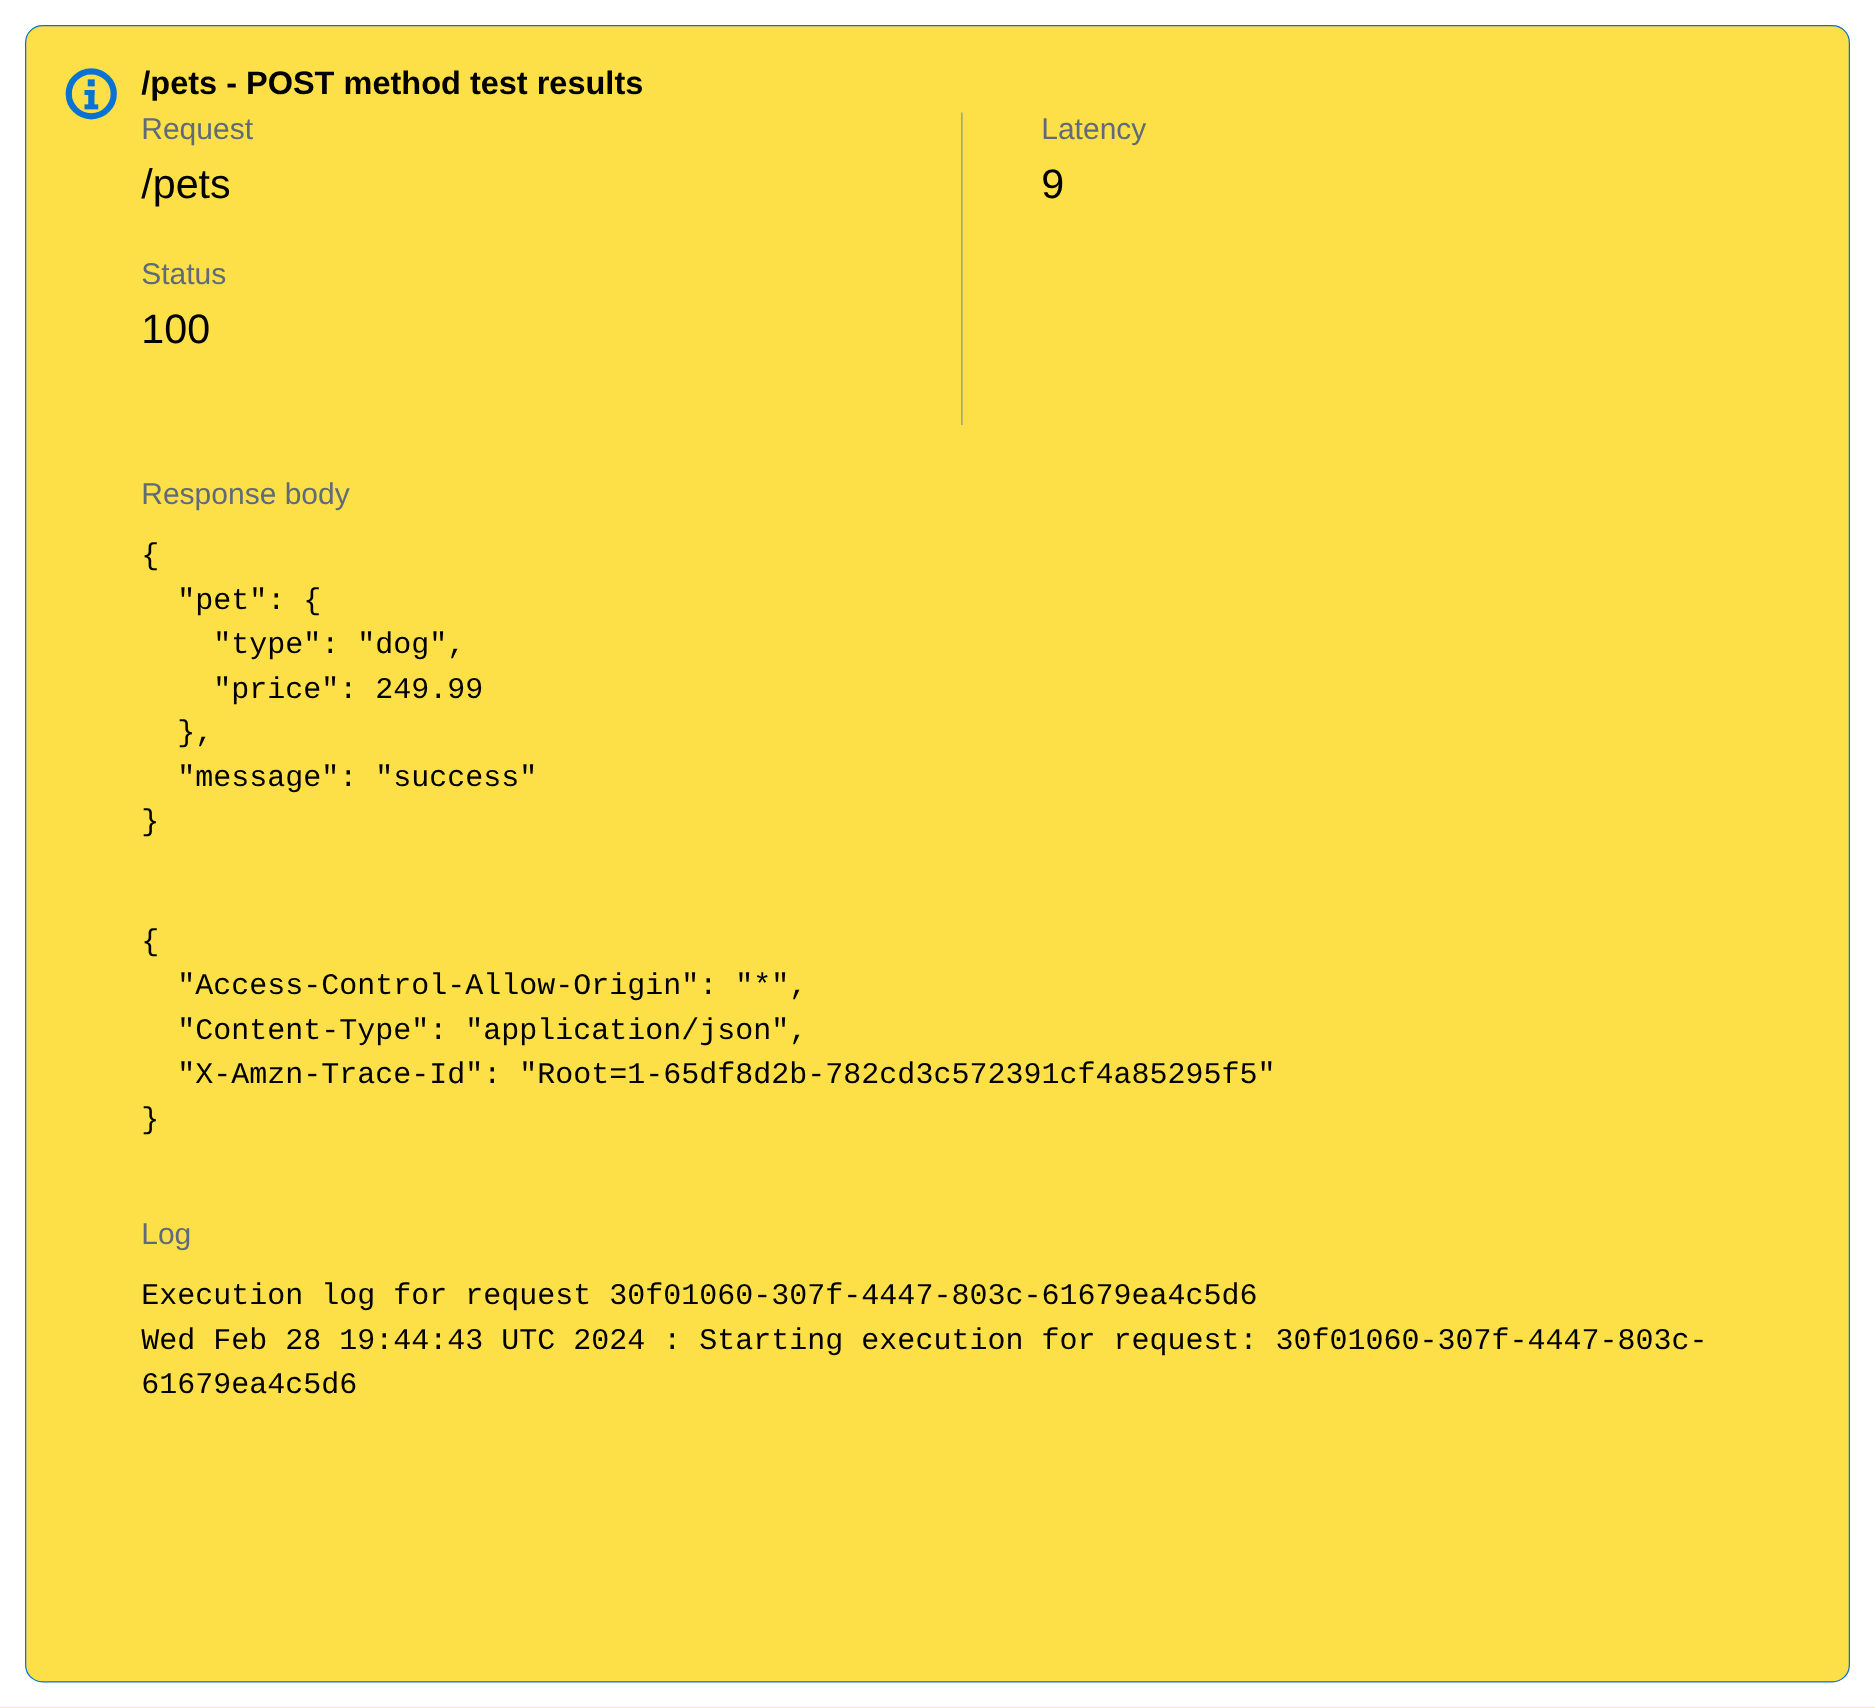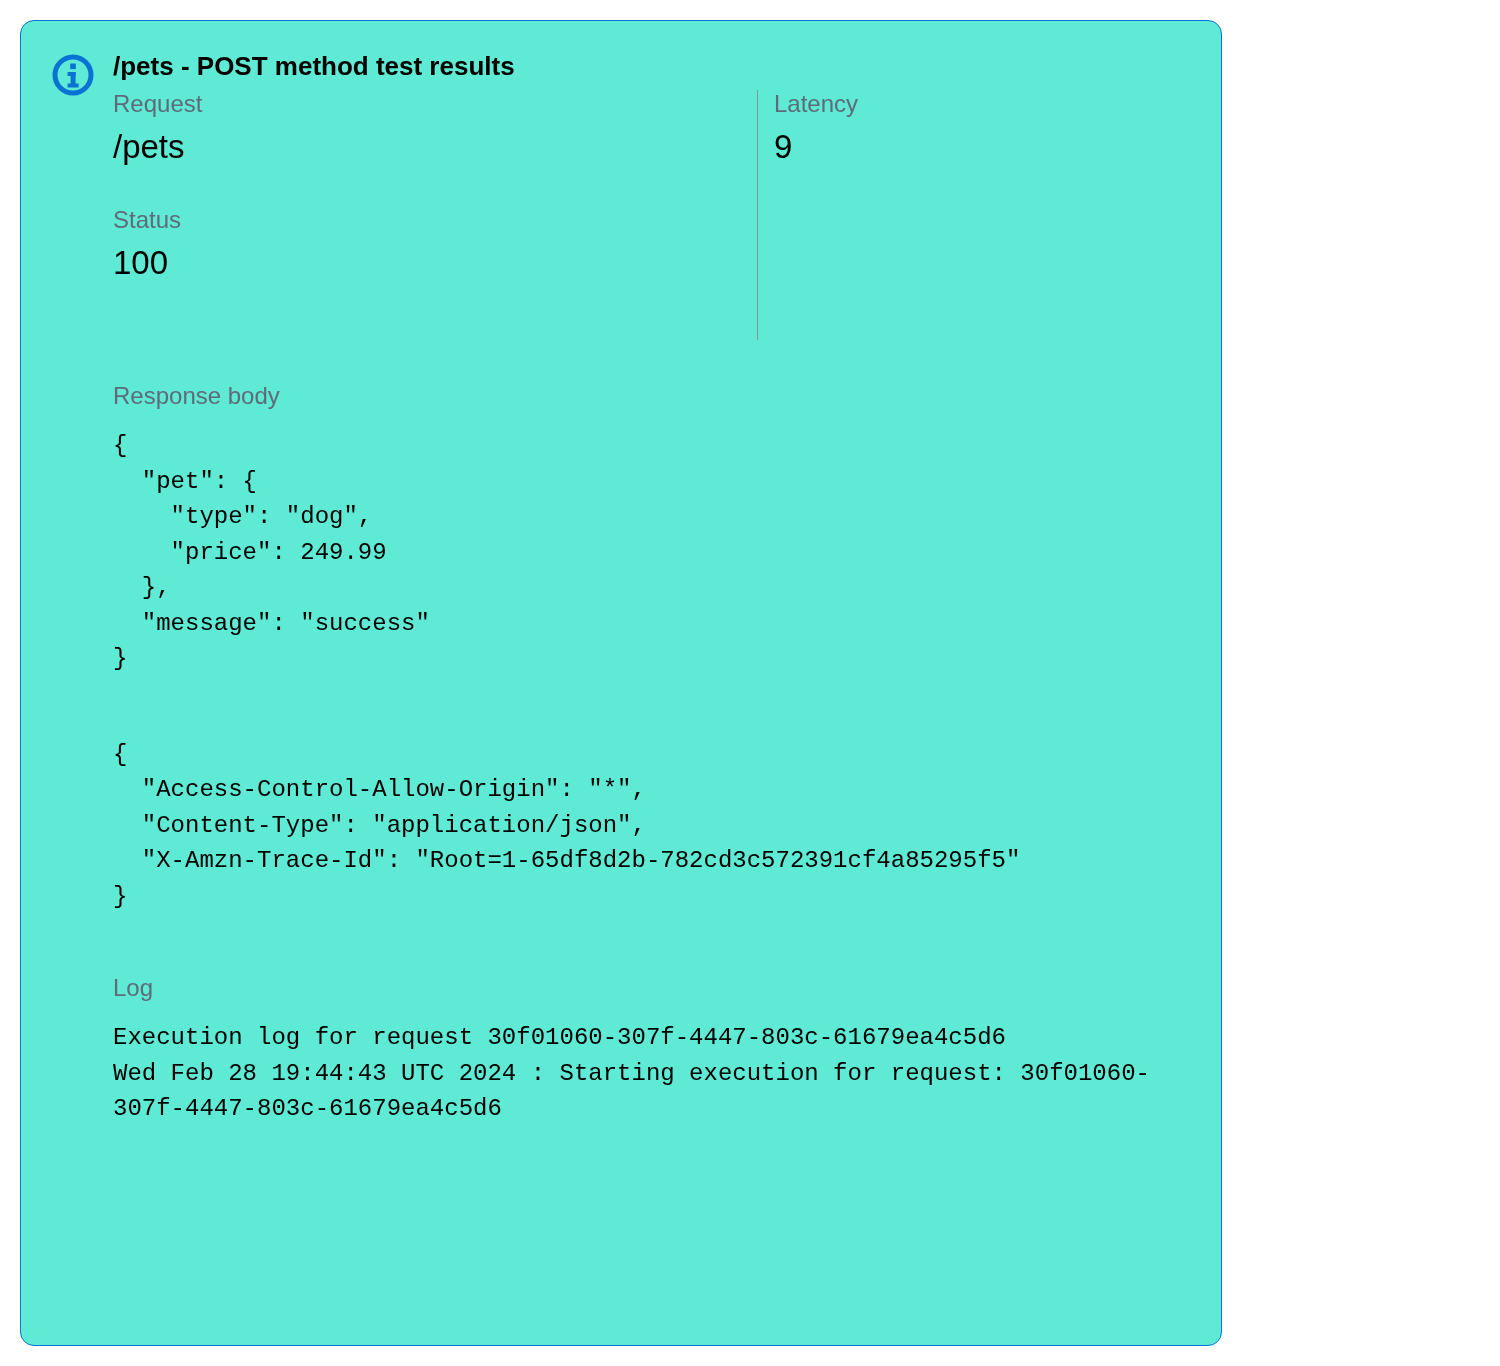--- a/index.html
+++ b/index.html
@@ -4,24 +4,24 @@
   <style>
     * { box-sizing: border-box; margin: 0; padding: 0; }
     body {
       font-family: "Amazon Ember", "Helvetica Neue", Arial, sans-serif;
       background: #fff;
       padding: 20px;
       font-size: 16px;
     }
     .panel {
       border: 1.5px solid #0972d3;
-      background: #5eead4;
+      background: #fde047;
       border-radius: 14px;
       padding: 30px 40px 30px 30px;
-      width: 1202px;
+      width: 1460px;
       min-height: 1326px;
     }
     .panel-header {
       display: flex;
       align-items: flex-start;
       gap: 18px;
     }
     .info-icon {
       flex-shrink: 0;
       width: 44px;
@@ -33,34 +33,34 @@
     }
     .title {
       font-size: 26px;
       font-weight: 700;
       color: #000;
       line-height: 1.2;
       margin-bottom: 8px;
     }
     .meta-grid {
       display: flex;
-      gap: 4px;
+      gap: 16px;
       position: relative;
     }
     .meta-col {
       display: flex;
       flex-direction: column;
       gap: 40px;
     }
     .meta-col.left {
       width: 640px;
       padding-right: 40px;
     }
     .meta-col.right {
-      padding-left: 16px;
+      padding-left: 63px;
       border-left: 1.5px solid #879596;
       min-height: 250px;
     }
     .meta-item {
       display: flex;
       flex-direction: column;
       gap: 10px;
     }
     .meta-label {
       color: #5f6b7a;

